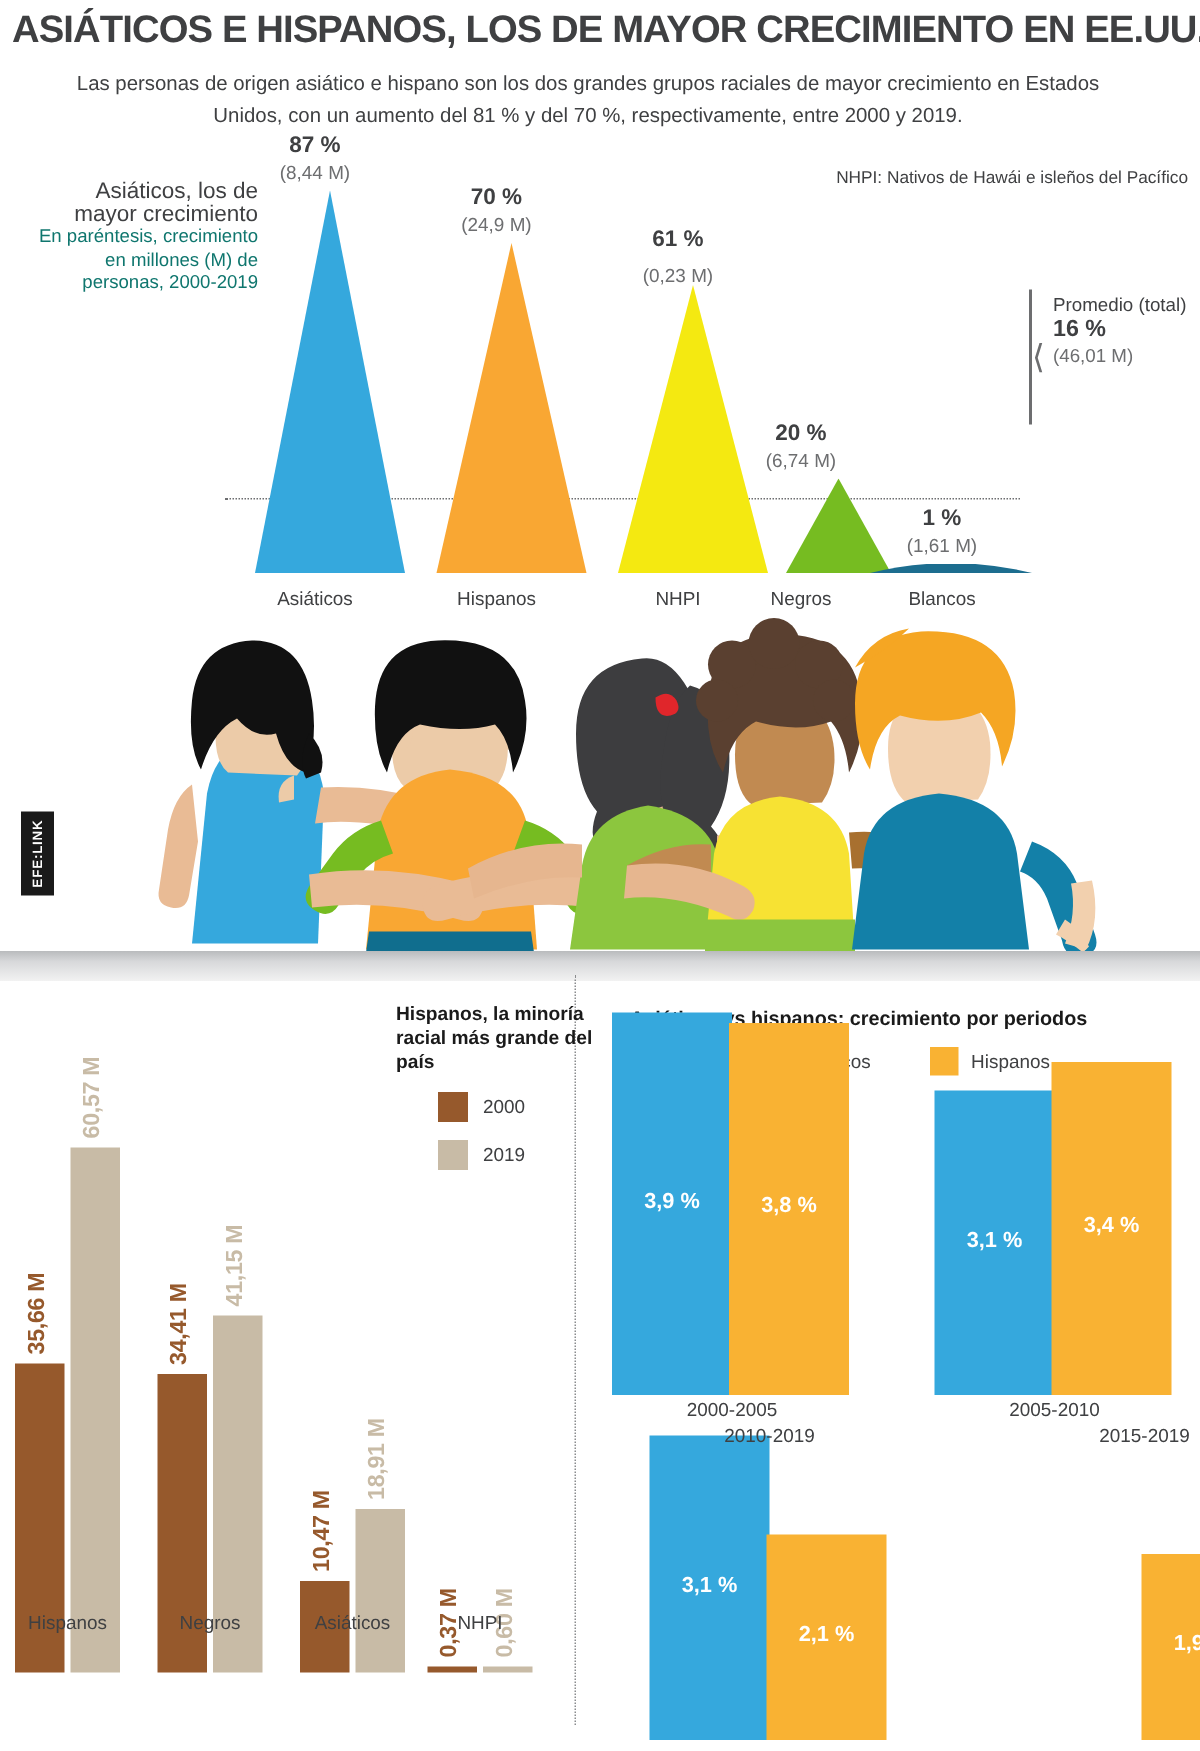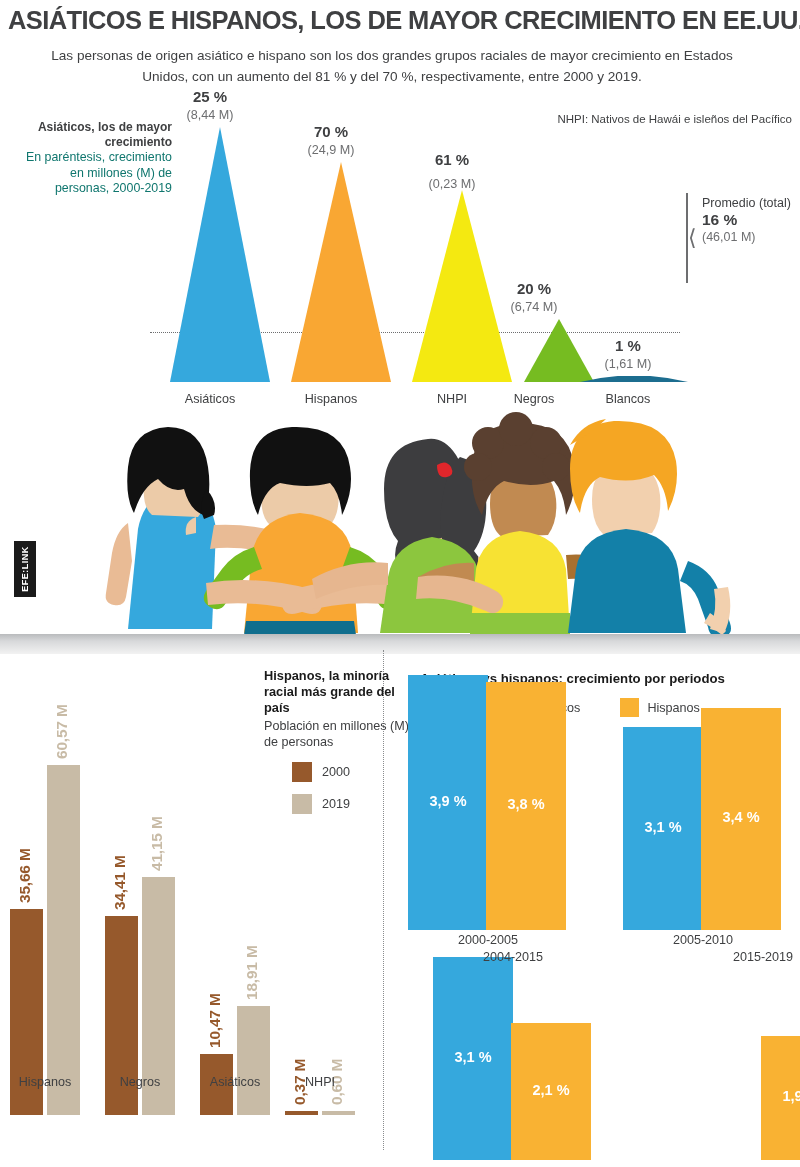--- a/index.html
+++ b/index.html
@@ -25,21 +25,21 @@
   .nhpi-note {
     position: absolute; right: 8px; top: 113px;
     font-size: 11.5px; color: #3f4042; text-align: right;
   }
 
   
   .tri-caption {
     position: absolute; left: 22px; top: 120px; width: 150px;
     text-align: right; font-size: 12.4px; line-height: 15.5px; color: #3f4042;
   }
-  .tri-caption b { display:block; font-weight:bold; font-size:12px; line-height:15px; }
+  .tri-caption b { display:block; font-weight:normal; font-size:15px; line-height:15px; }
   .tri-caption .sub { color: #0f766e; }
 
   #triangle-chart { position: absolute; left: 0; top: 100px; width: 800px; height: 310px; }
 
   .tri-group { position: absolute; bottom: 28px; width: 120px; }
   .tri-shape { position: absolute; bottom: 0; left: 0; width: 120px; }
   .tri-val {
     position: absolute; width: 130px; left: -5px; text-align: center;
     font-size: 15px; font-weight: bold; color: #3f4042;
   }
@@ -148,21 +148,21 @@
     <b>Asiáticos, los de mayor crecimiento</b>
     <span class="sub">En paréntesis, crecimiento en millones (M) de personas, 2000-2019</span>
   </div>
 
   <div id="triangle-chart">
     <div class="avg-line"></div>
   <div class="tri-group" style="left: 160px; width: 100px;">
         <svg class="tri-shape" width="100" height="255" viewBox="0 0 100 255">
           <path d="M50 0 L100 255 L0 255 Z" fill="#35a8dd"></path>
         </svg>
-        <div class="tri-val" style="bottom: 277px; width: 110px; left: -5px;">25 %</div>
+        <div class="tri-val" style="bottom: 277px; width: 110px; left: -5px;">87 %</div>
         <div class="tri-sub" style="bottom: 260px; width: 110px; left: -5px;">(8,44 M)</div>
         <div class="tri-name" style="width: 110px; left: -5px;">Asiáticos</div>
       </div>
       <div class="tri-group" style="left: 281px; width: 100px;">
         <svg class="tri-shape" width="100" height="220" viewBox="0 0 100 220">
           <path d="M50 0 L100 220 L0 220 Z" fill="#f9a733"></path>
         </svg>
         <div class="tri-val" style="bottom: 242px; width: 110px; left: -5px;">70 %</div>
         <div class="tri-sub" style="bottom: 225px; width: 110px; left: -5px;">(24,9 M)</div>
         <div class="tri-name" style="width: 110px; left: -5px;">Hispanos</div>
@@ -267,21 +267,20 @@
   <div id="logo">
     <div class="logo-inner">EFE:LINK</div>
   </div>
 
   <div id="divider-band"></div>
   <div id="vdivider"></div>
 
   <div id="pop-chart">
     <div class="pop-legend">
       <div class="hd">Hispanos, la minoría racial más grande del país</div>
-      <div class="sb">Población en millones (M) de personas</div>
       <div class="legend-row">
         <span class="legend-sw" style="background:#96592c"></span>
         <span class="legend-lb">2000</span>
       </div>
       <div class="legend-row">
         <span class="legend-sw" style="background:#c8bba6"></span>
         <span class="legend-lb">2019</span>
       </div>
     </div>
   <div class="pop-group" style="left: 10px; width: 70px;">
@@ -344,21 +343,21 @@
         </div>
         <div class="pc-name" style="left: 0px; top: 283px;">2005-2010</div>
       </div>
       <div class="pc-pair" style="left: 50px; top: 0px; width: 160px; height: 520px;">
         <div class="pc-bar" style="left: 0px; width: 80px; height: 203px; bottom: 10px; background: rgb(53, 168, 221);">
           <div class="v" style="top: 92px;">3,1 %</div>
         </div>
         <div class="pc-bar" style="left: 78px; width: 80px; height: 137px; bottom: 10px; background: rgb(249, 178, 51);">
           <div class="v" style="top: 59px;">2,1 %</div>
         </div>
-        <div class="pc-name" style="left: 0px; top: 300px;">2004-2015</div>
+        <div class="pc-name" style="left: 0px; top: 300px;">2010-2019</div>
       </div>
       <div class="pc-pair" style="left: 300px; top: 0px; width: 160px; height: 520px;">
         <div class="pc-bar" style="left: 78px; width: 80px; height: 124px; bottom: 10px; background: rgb(249, 178, 51);">
           <div class="v" style="top: 52px;">1,9 %</div>
         </div>
         <div class="pc-name" style="left: 0px; top: 300px;">2015-2019</div>
       </div>
     </div>
 
 </div>

